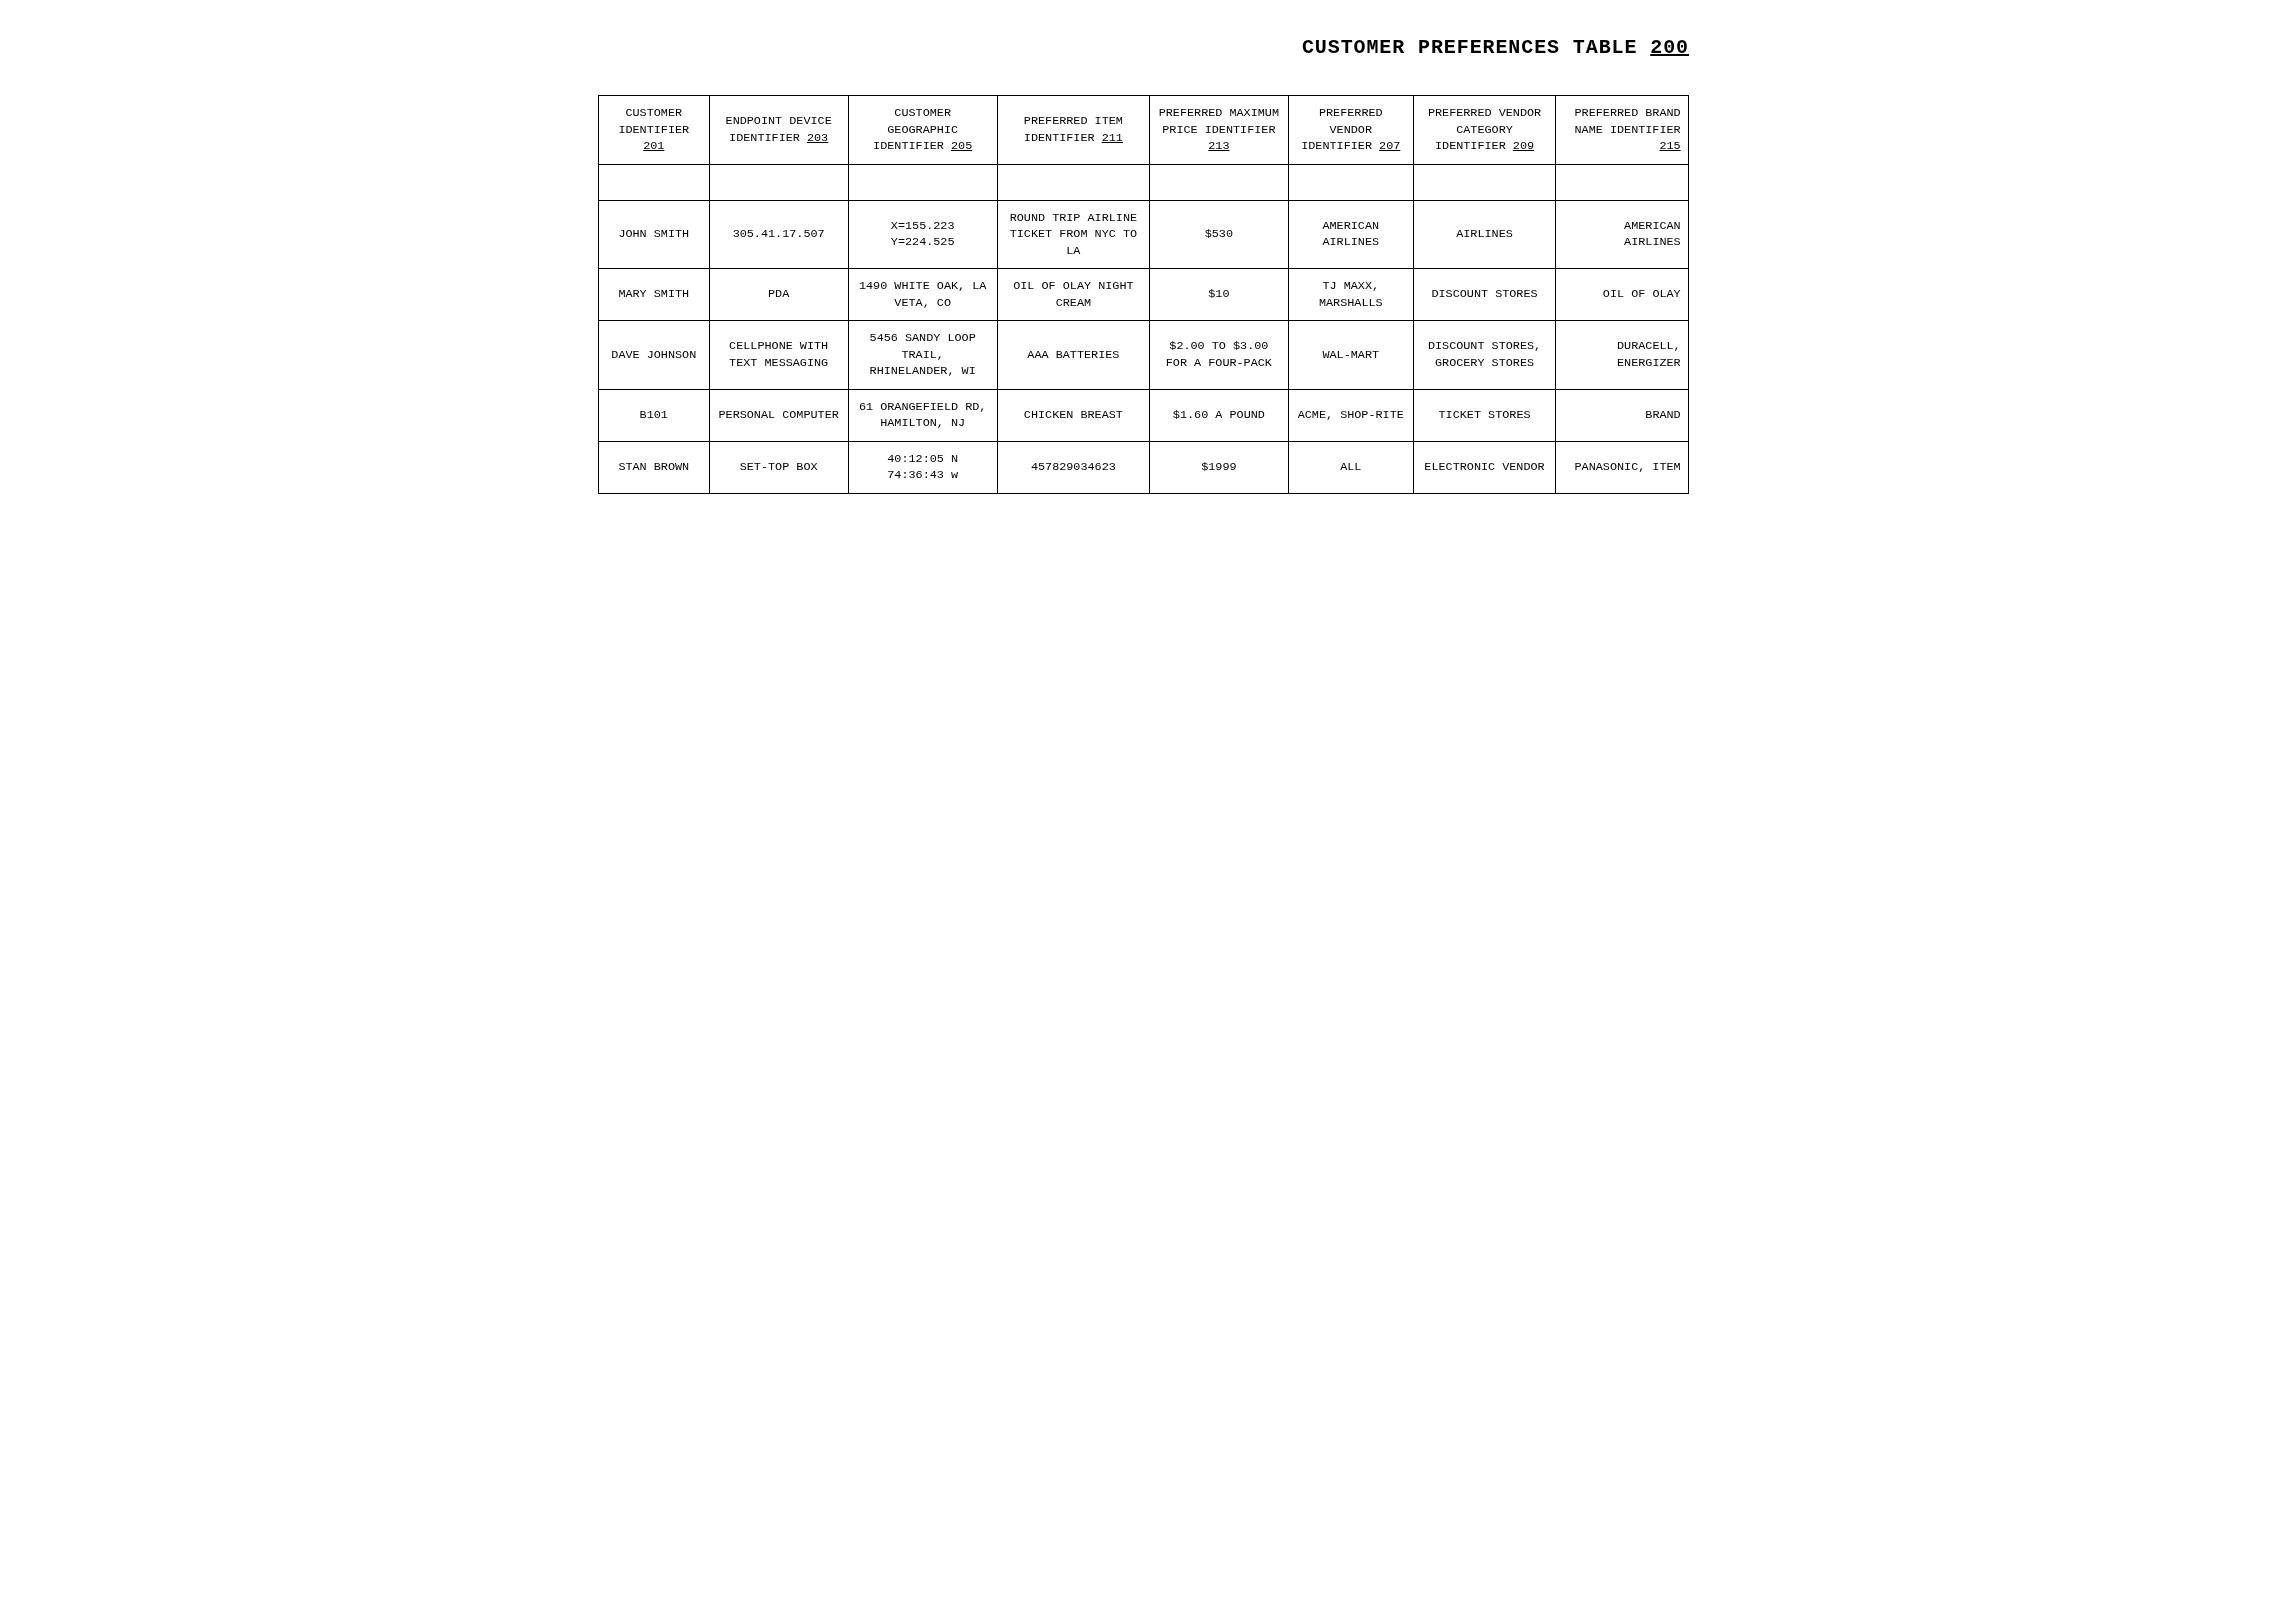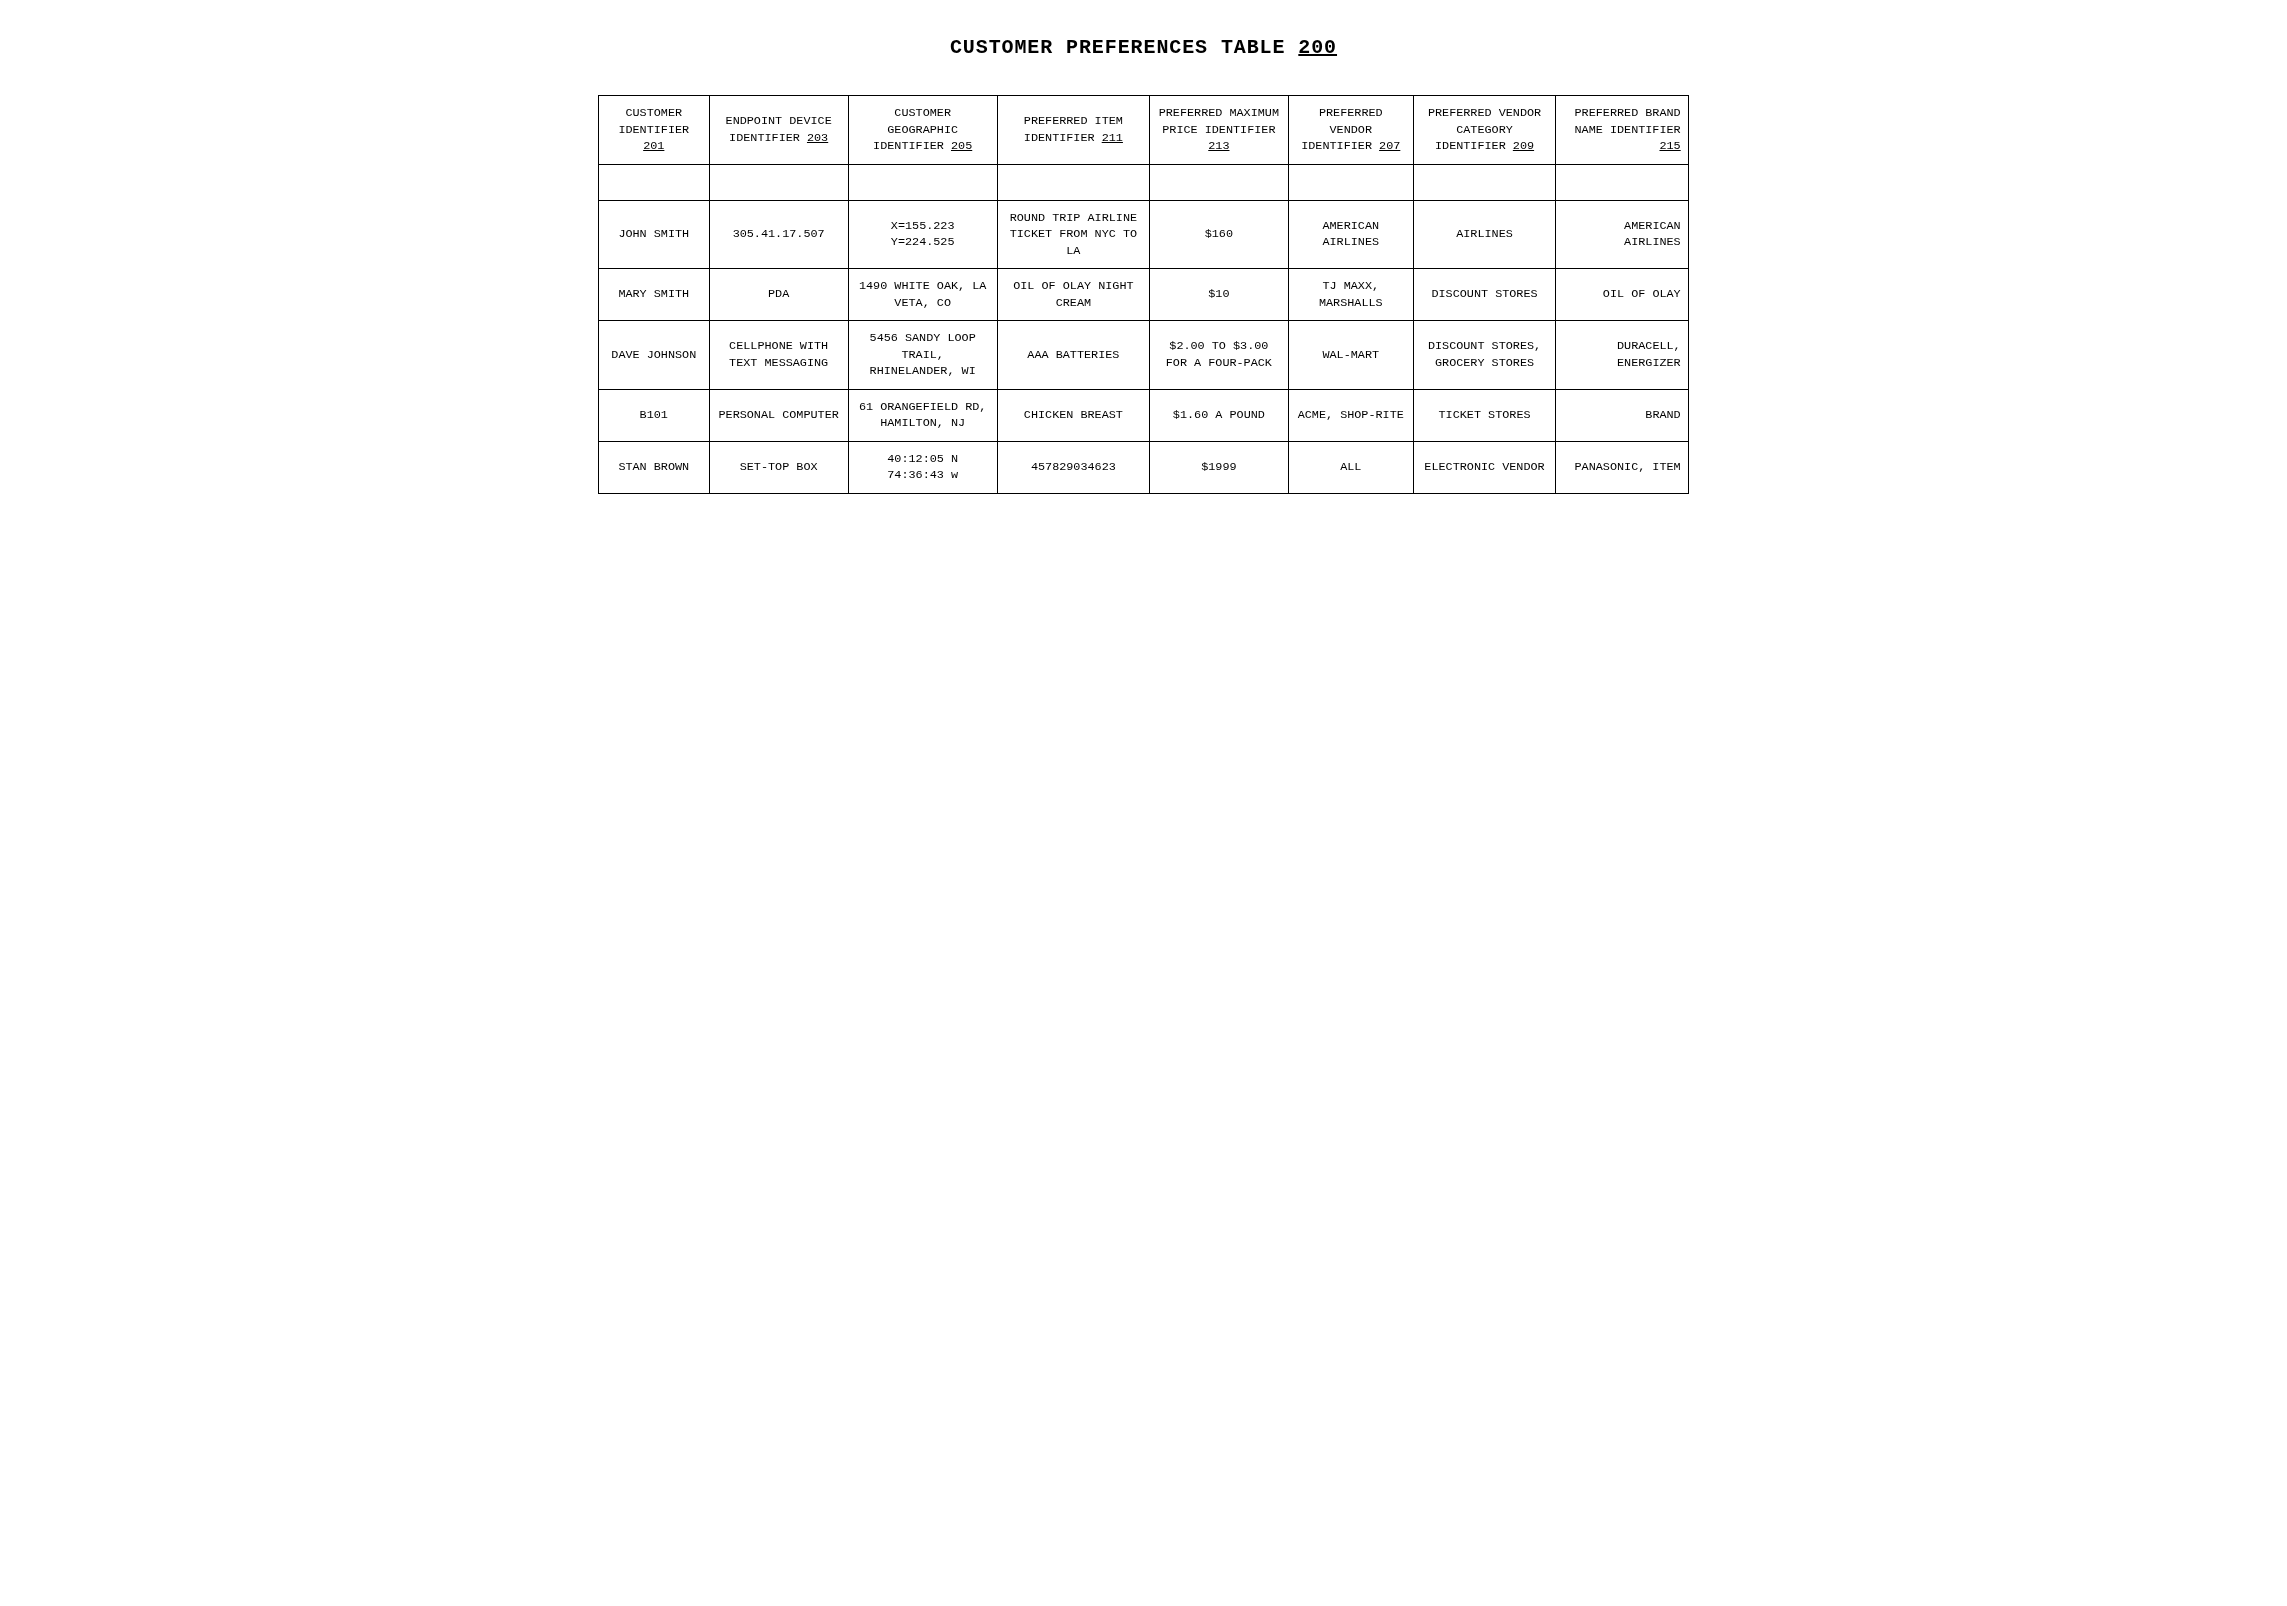--- a/index.html
+++ b/index.html
@@ -17,21 +17,21 @@
       padding: 36px 18px;
       min-height: 100vh;
     }
 
     .page-container {
       width: 100%;
       max-width: 1091px;
     }
 
     .page-title {
-      text-align: center;
+      text-align: right;
       font-size: 20px;
       font-weight: bold;
       margin-bottom: 36px;
       letter-spacing: 0.9px;
     }
 
     .page-title u {
       text-decoration: underline;
     }
 
@@ -125,21 +125,21 @@
         <td class="dashed-left"></td>
         <td class="dashed-left dashed-right"></td>
       </tr>
     </thead>
     <tbody id="table-body">
     <tr>
           <td>JOHN SMITH</td>
           <td>305.41.17.507</td>
           <td>X=155.223<br>Y=224.525</td>
           <td>ROUND TRIP AIRLINE TICKET FROM NYC TO LA</td>
-          <td>$160</td>
+          <td>$530</td>
           <td>AMERICAN AIRLINES</td>
           <td class="dashed-left">AIRLINES</td>
           <td class="dashed-left dashed-right">AMERICAN AIRLINES</td>
         </tr>
         <tr>
           <td>MARY SMITH</td>
           <td>PDA</td>
           <td>1490 WHITE OAK, LA VETA, CO</td>
           <td>OIL OF OLAY NIGHT CREAM</td>
           <td>$10</td>

